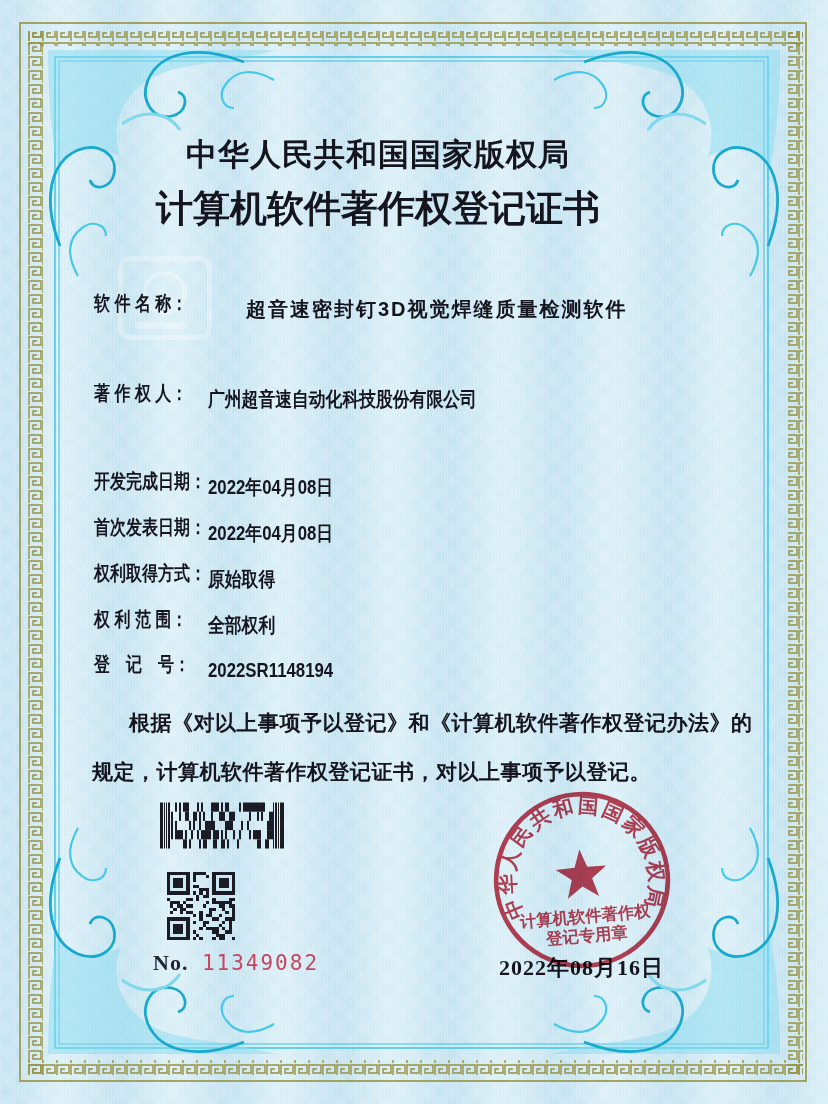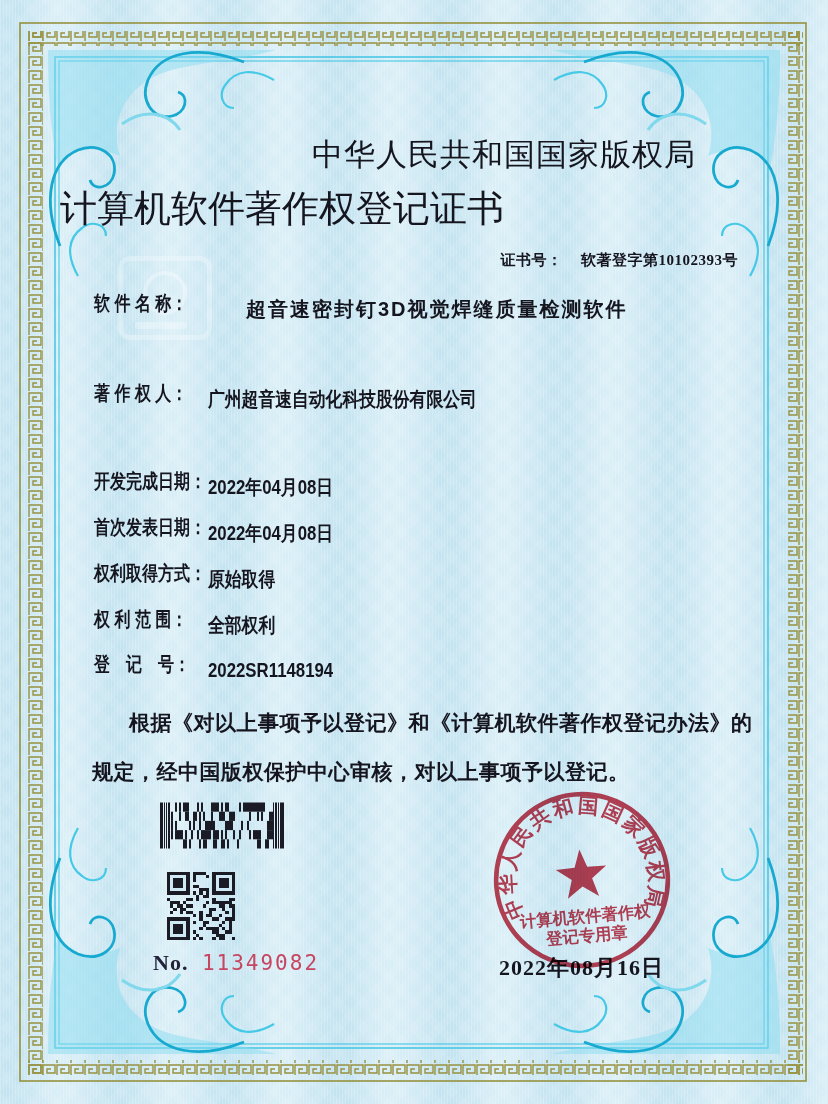--- a/index.html
+++ b/index.html
@@ -8,22 +8,22 @@
     background:
       repeating-linear-gradient(90deg, rgba(255,255,255,.18) 0 1px, rgba(255,255,255,0) 1px 3px),
       repeating-linear-gradient(45deg, rgba(255,255,255,.07) 0 9px, rgba(255,255,255,0) 9px 18px),
       repeating-linear-gradient(-45deg, rgba(255,255,255,.07) 0 9px, rgba(255,255,255,0) 9px 18px),
       repeating-linear-gradient(90deg, rgba(180,218,234,.35) 0 18px, rgba(255,255,255,.22) 55px 70px, rgba(180,218,234,.35) 110px 110px),
       #cde9f4;
     font-family:"Liberation Serif","DejaVu Serif",serif;
     color:#15151f;
   }
   .abs{position:absolute; white-space:nowrap;}
-  .authority{top:134px; left:60px; width:636px; text-align:right; font-size:31px; font-weight:normal; letter-spacing:1px;}
-  .cert-title{top:184px; left:60px; width:636px; font-size:37px; font-weight:normal; letter-spacing:0px;}
+  .authority{top:134px; left:60px; width:636px; text-align:center; font-size:31px; font-weight:bold; letter-spacing:1px;}
+  .cert-title{top:184px; left:60px; width:636px; text-align:center; font-size:37px; font-weight:bold; letter-spacing:0px;}
   .certno-row{top:251px; left:338px; width:400px; text-align:right; font-size:15px; font-weight:bold; letter-spacing:.5px;}
   .frow{left:0; top:0; width:828px; font-family:"Liberation Sans","DejaVu Sans",sans-serif;}
   .flabel{position:absolute; left:94px; width:146px; font-size:20px; font-weight:bold; transform:scaleX(.8); transform-origin:left center; display:inline-block;}
   .fvalue{position:absolute; left:208px; font-size:20px; font-weight:bold; transform:scaleX(.84); transform-origin:left center; display:inline-block; line-height:38px;}
   .fvalue.wide{transform:none; letter-spacing:2px;margin-left:38px;}
   .vline{display:block;}
   .statement{top:699px; left:92px; width:655px; font-size:21px; line-height:49px; font-weight:600; letter-spacing:.5px;}
   .statement .l1{padding-left:37px; white-space:nowrap;}
   .statement .l2{white-space:nowrap;}
   .serial{top:950px; left:153px; font-size:22px;}
@@ -76,25 +76,20 @@
     <use href="#flourish" transform="translate(48,50)"></use>
     <use href="#flourish" transform="translate(780,50) scale(-1,1)"></use>
     <use href="#flourish" transform="translate(48,1054) scale(1,-1)"></use>
     <use href="#flourish" transform="translate(780,1054) scale(-1,-1)"></use>
   </svg>
 
   <div class="abs emblem"></div>
 
   <div class="abs authority ztext">中华人民共和国国家版权局</div>
   <div class="abs cert-title ztext">计算机软件著作权登记证书</div>
-  <div class="abs certno-row ztext">
-    <span>证书号：</span>
-    <span style="display:inline-block;width:10px;"></span>
-    <span>软著登字第10102393号</span>
-  </div>
 
   <div class="abs frow ztext" style="top:290px">
     <span class="flabel">软 件 名 称：</span>
     <span class="fvalue wide">
       <span class="vline">超音速密封钉3D视觉焊缝质量检测软件</span>
     </span>
   </div>
   <div class="abs frow ztext" style="top:380px">
     <span class="flabel">著 作 权 人：</span>
     <span class="fvalue">广州超音速自动化科技股份有限公司</span>
@@ -115,21 +110,21 @@
     <span class="flabel">权 利 范 围：</span>
     <span class="fvalue">全部权利</span>
   </div>
   <div class="abs frow ztext" style="top:651px">
     <span class="flabel">登　记　号：</span>
     <span class="fvalue">2022SR1148194</span>
   </div>
 
   <div class="abs statement ztext">
     <div class="l1">根据《对以上事项予以登记》和《计算机软件著作权登记办法》的</div>
-    <div class="l2">规定，经中国版权保护中心审核，对以上事项予以登记。</div>
+    <div class="l2">规定，计算机软件著作权登记证书，对以上事项予以登记。</div>
   </div>
 
   <svg class="abs barcode-svg" width="124" height="47" viewBox="0 0 124 46">
       <rect x="0" y="0" width="3" height="46" fill="#1b1b26"></rect>
       <rect x="4" y="0" width="1" height="46" fill="#1b1b26"></rect>
       <rect x="6" y="0" width="1" height="46" fill="#1b1b26"></rect>
       <rect x="8" y="0" width="2" height="46" fill="#1b1b26"></rect>
       <rect x="113" y="0" width="1" height="46" fill="#1b1b26"></rect>
       <rect x="115" y="0" width="2" height="46" fill="#1b1b26"></rect>
       <rect x="118" y="0" width="1" height="46" fill="#1b1b26"></rect>

